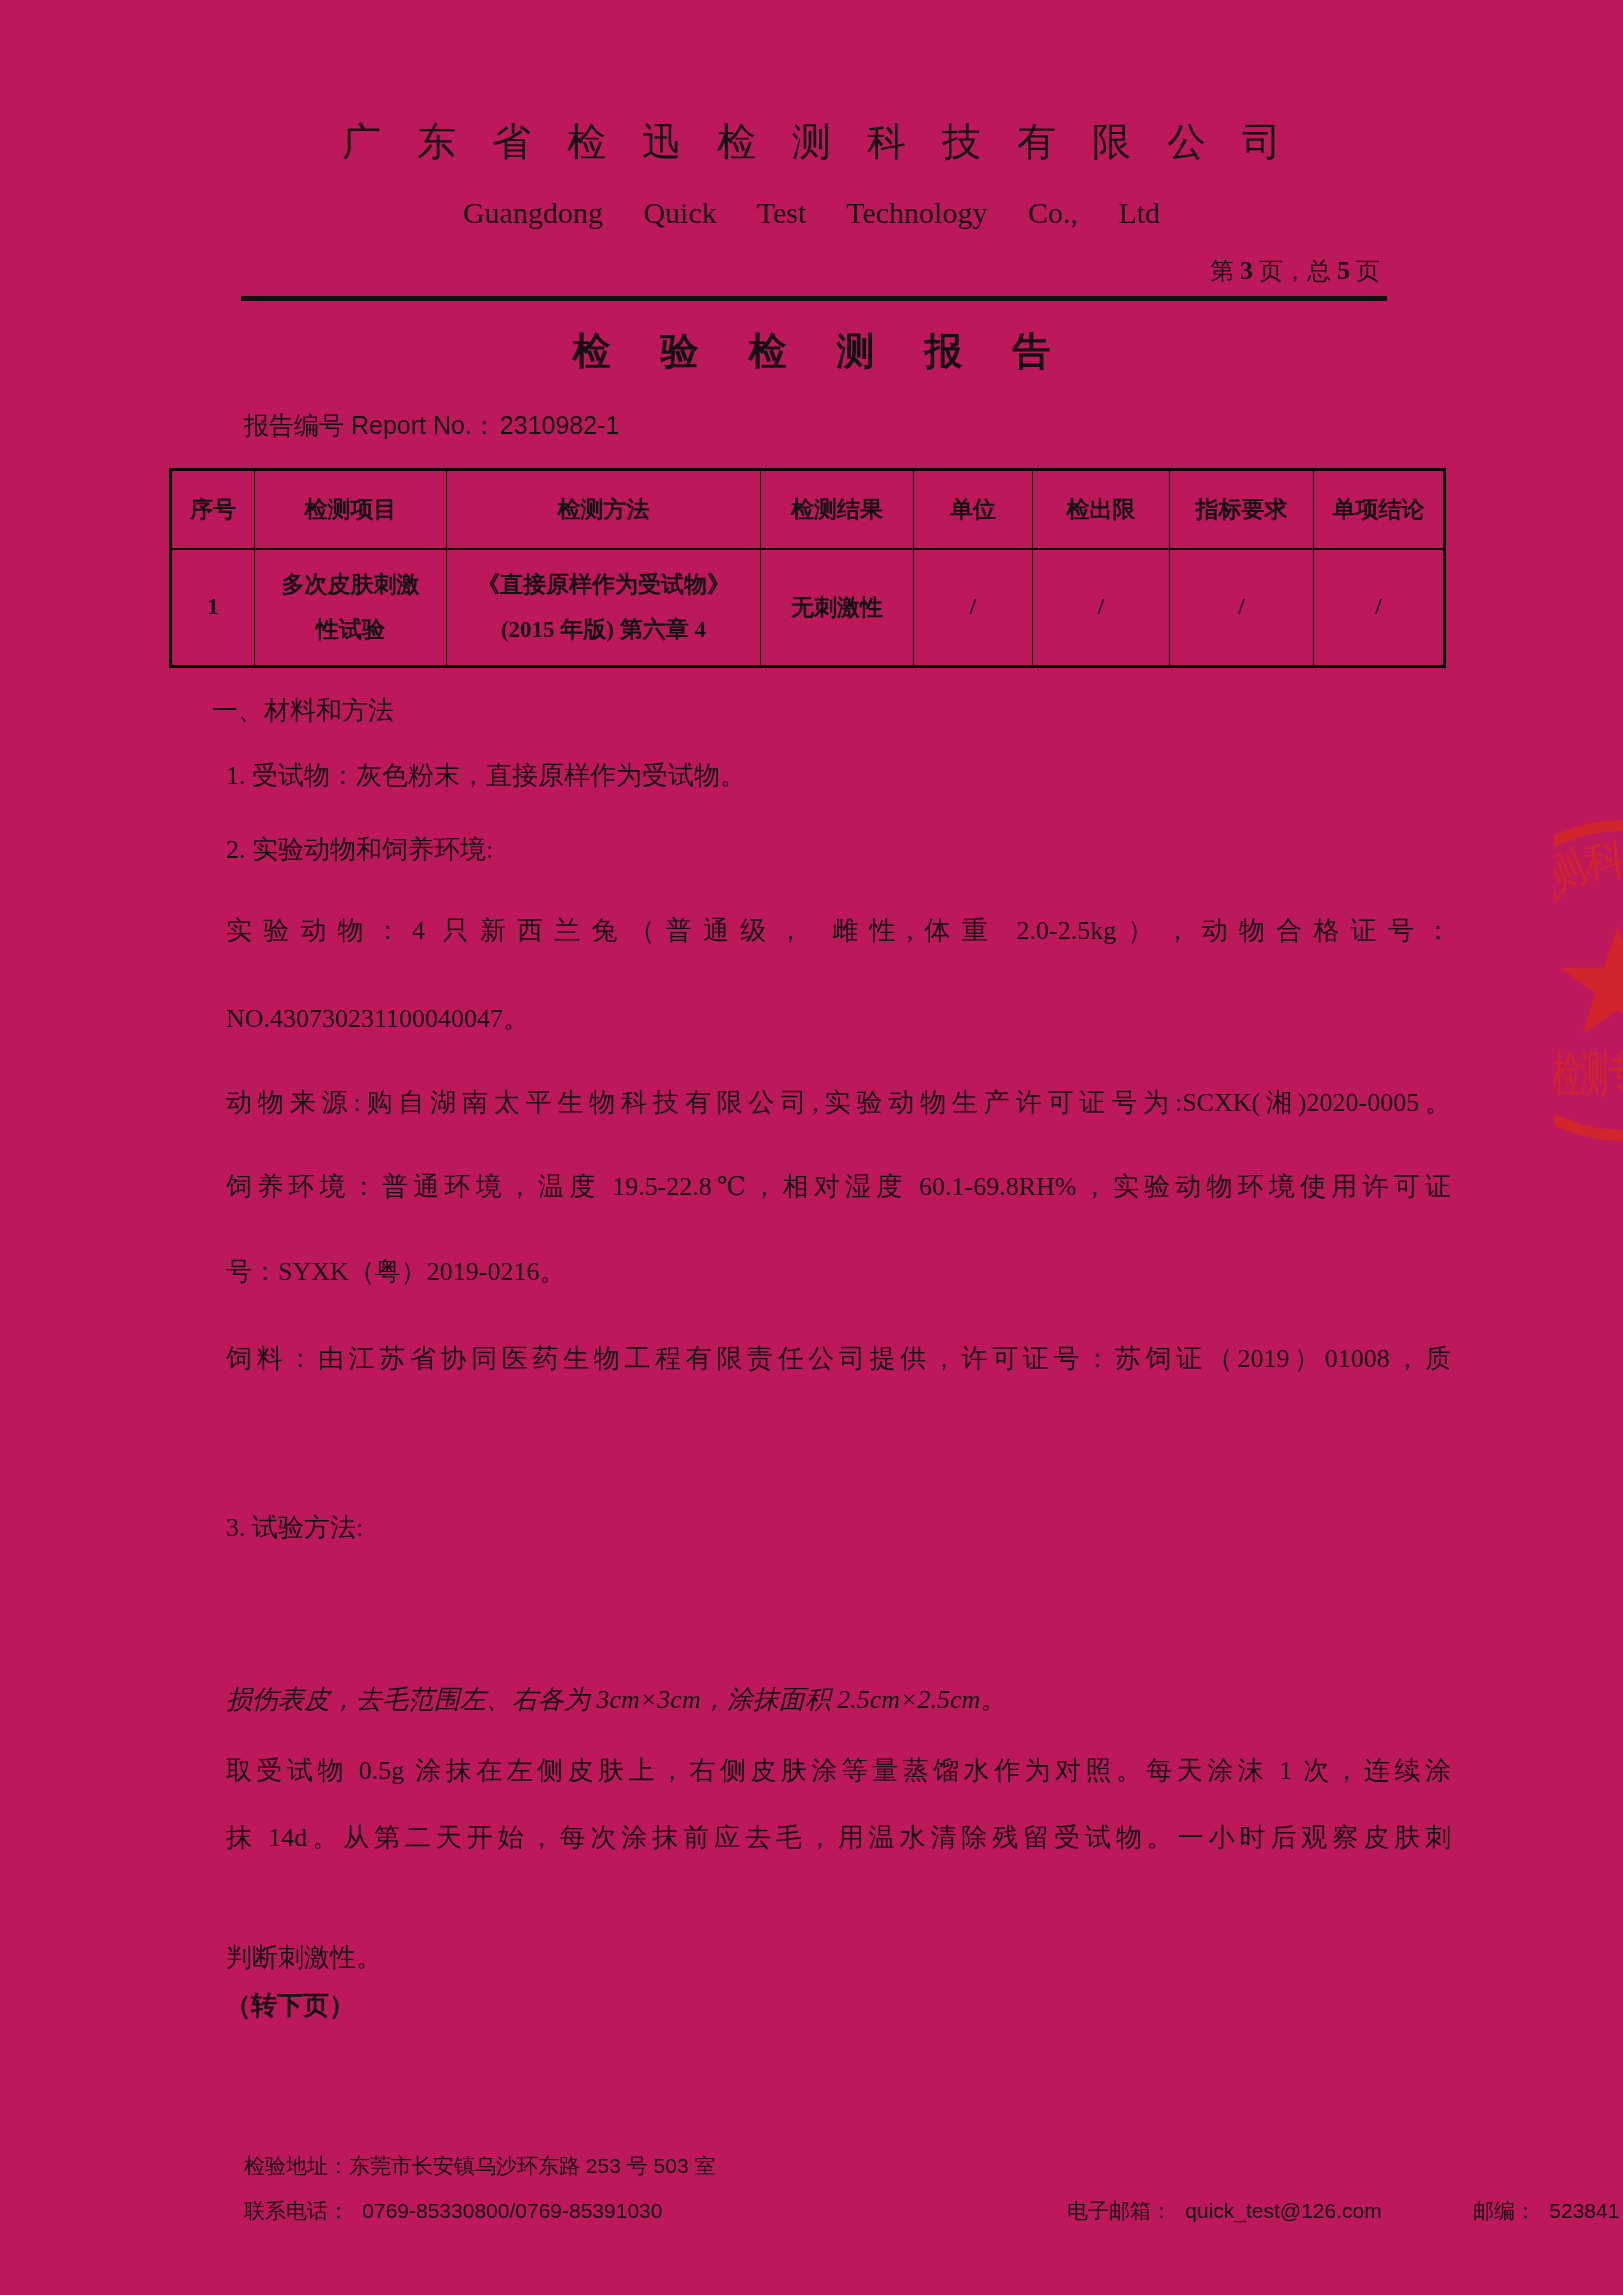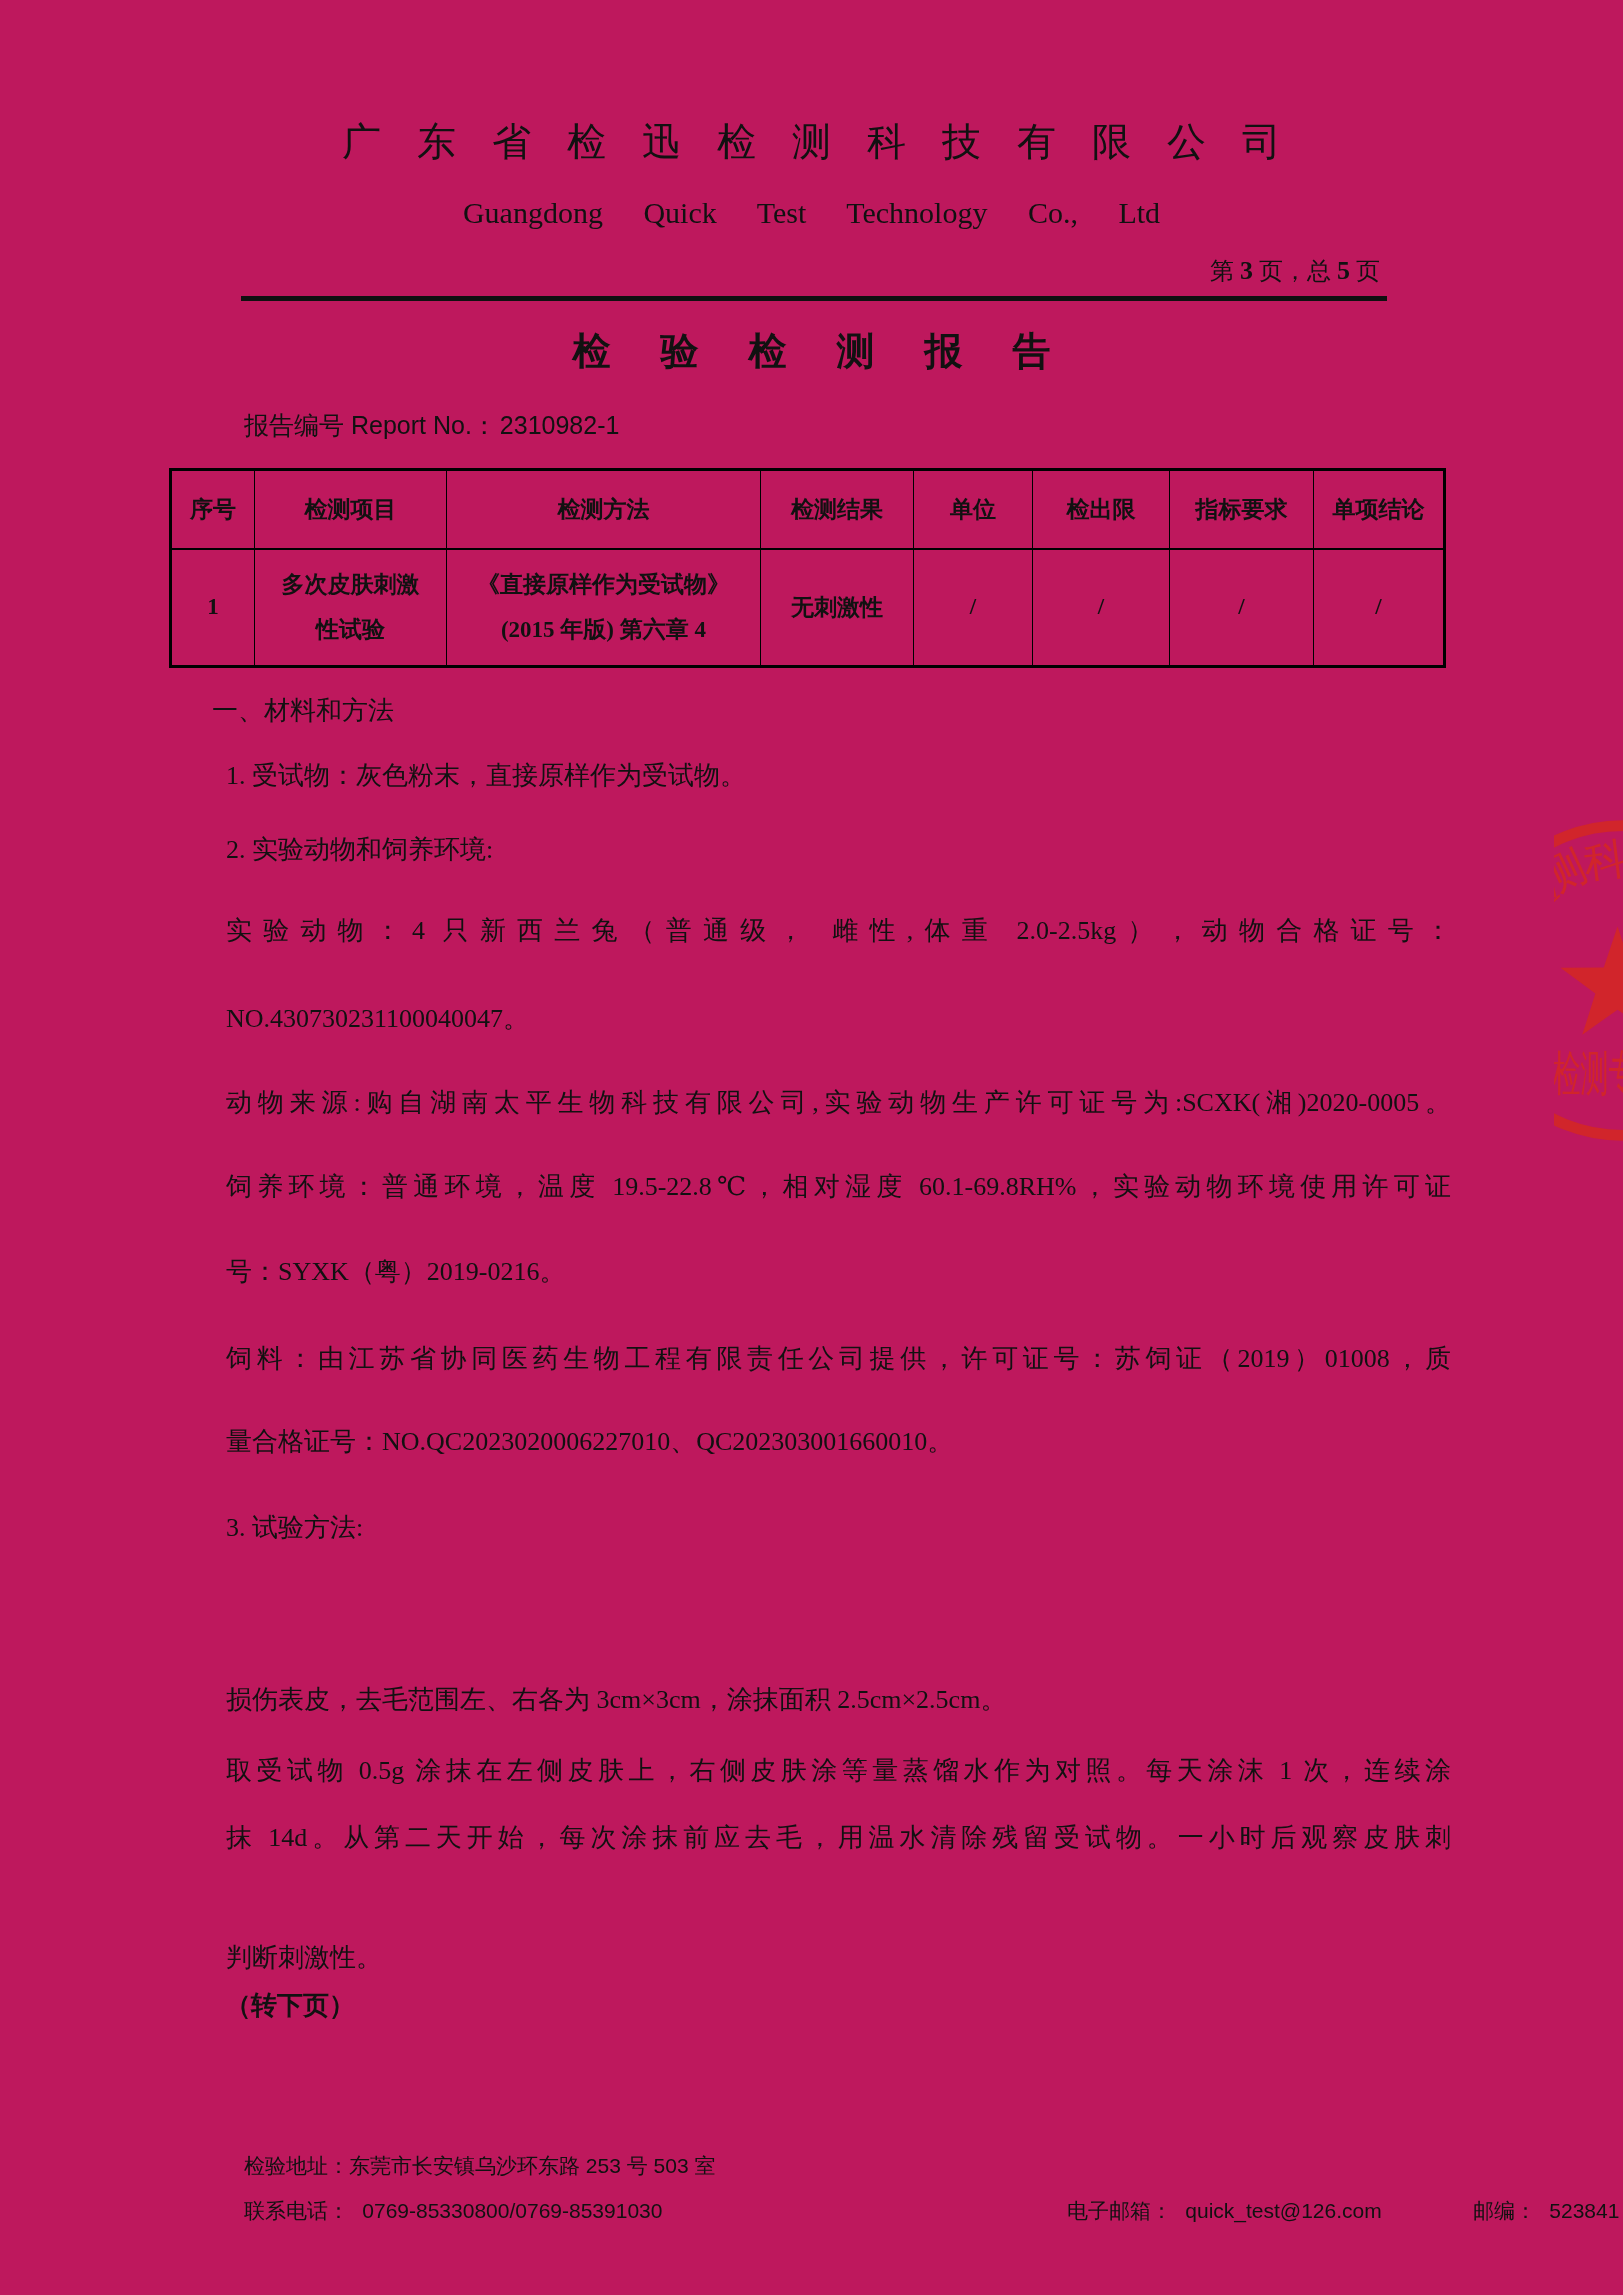--- a/index.html
+++ b/index.html
@@ -148,23 +148,22 @@
 
   <div class="line" style="top:693px;left:212px;">一、材料和方法</div>
   <div class="line" style="top:758px;">1. 受试物：灰色粉末，直接原样作为受试物。</div>
   <div class="line" style="top:832px;">2. 实验动物和饲养环境:</div>
   <div class="line just" style="top:913px;">实验动物：4 只新西兰兔（普通级， 雌性,体重 2.0-2.5kg），动物合格证号：</div>
   <div class="line" style="top:1001px;">NO.430730231100040047。</div>
   <div class="line just" style="top:1085px;">动物来源:购自湖南太平生物科技有限公司,实验动物生产许可证号为:SCXK(湘)2020-0005。</div>
   <div class="line just" style="top:1169px;">饲养环境：普通环境，温度 19.5-22.8℃，相对湿度 60.1-69.8RH%，实验动物环境使用许可证</div>
   <div class="line" style="top:1254px;">号：SYXK（粤）2019-0216。</div>
   <div class="line just" style="top:1341px;">饲料：由江苏省协同医药生物工程有限责任公司提供，许可证号：苏饲证（2019）01008，质</div>
-  <div class="line" style="top:1424px;">量合格证号：NO.QC2023020006227010、QC202303001660010。</div>
   <div class="line" style="top:1510px;">3. 试验方法:</div>
-  <div class="line" style="top:1682px;">损伤表皮，去毛范围左、右各为 3cm×3cm，涂抹面积 2.5cm×2.5cm。</div>
+  <div class="line" style="top:1682px;font-style:italic;">损伤表皮，去毛范围左、右各为 3cm×3cm，涂抹面积 2.5cm×2.5cm。</div>
   <div class="line just" style="top:1753px;">取受试物 0.5g 涂抹在左侧皮肤上，右侧皮肤涂等量蒸馏水作为对照。每天涂沫 1 次，连续涂</div>
   <div class="line just" style="top:1820px;">抹 14d。从第二天开始，每次涂抹前应去毛，用温水清除残留受试物。一小时后观察皮肤刺</div>
   <div class="line" style="top:1940px;">判断刺激性。</div>
   <div class="line bold" style="top:1988px;left:225px;">（转下页）</div>
 
   <div class="stamp-clip">
     <svg class="stamp-svg" width="333" height="333" viewBox="0 0 400 400">
       <g fill="none" stroke="#d1252b">
         <circle cx="200" cy="200" r="186" stroke-width="13"></circle>
       </g>

